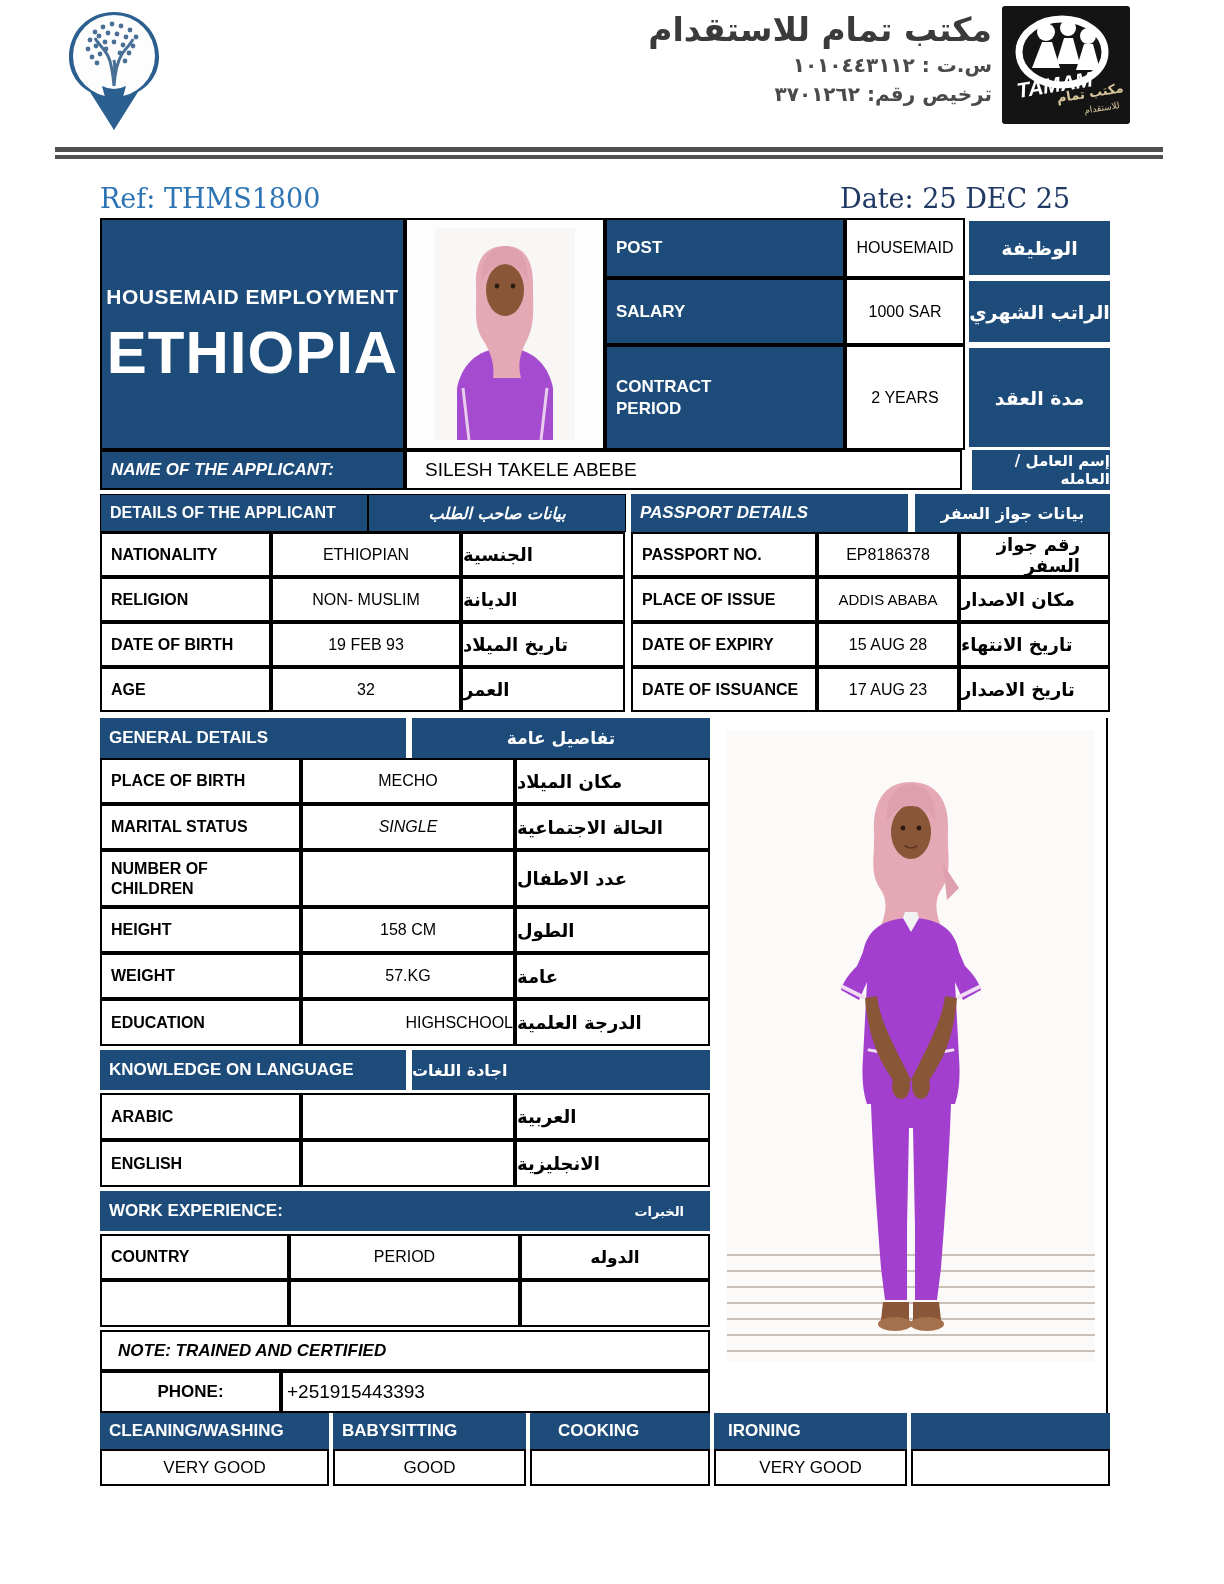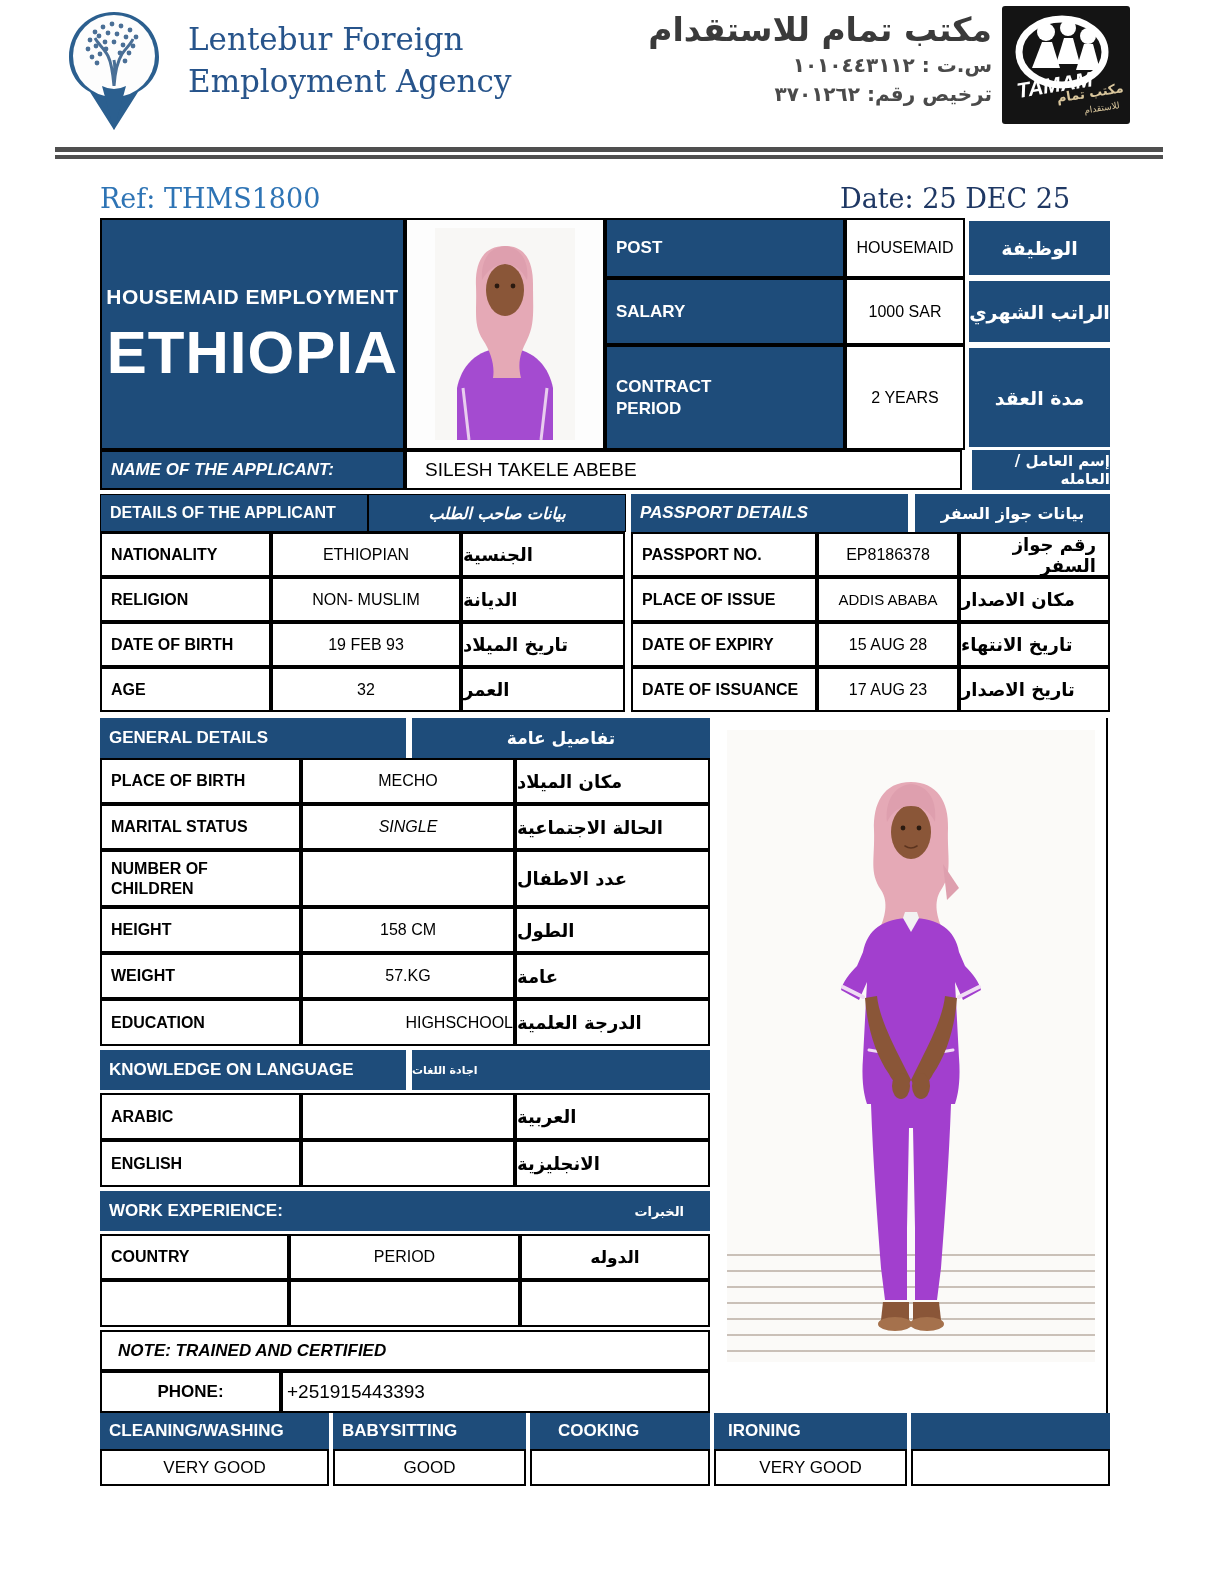--- a/index.html
+++ b/index.html
@@ -6,21 +6,21 @@
   .page{position:relative;width:1224px;height:1584px;background:#fff;
         font-family:"Liberation Sans",sans-serif;color:#000;overflow:hidden;}
   .abs{position:absolute;box-sizing:border-box;}
   .cell{position:absolute;box-sizing:border-box;border:2px solid #000;background:#fff;
         display:flex;align-items:center;font-size:16px;}
   .blue{background:#1E4C7A;color:#fff;border:none;}
   .bluecell{background:#1E4C7A;color:#fff;border:2px solid #000;}
   .lbl{font-weight:bold;padding-left:9px;}
   .val{justify-content:center;text-align:center;}
   .ar{font-family:"DejaVu Sans",sans-serif;font-weight:bold;justify-content:flex-end;
-      padding-right:12px;font-size:18px;direction:rtl;}
+      padding-right:28px;font-size:18px;direction:rtl;}
   .arc{font-family:"DejaVu Sans",sans-serif;font-weight:bold;justify-content:center;
       font-size:17px;direction:rtl;padding-right:0;}
   .ital{font-style:italic;}
   .serif{font-family:"DejaVu Serif",serif;}
   .wrapnarrow{display:inline-block;width:125px;line-height:1.25;}
   .wrapnarrow2{display:inline-block;width:150px;line-height:1.25;}
   .floor{background:linear-gradient(#c9b29d,#9c8370);}
   .floorlines{background:repeating-linear-gradient(180deg,rgba(110,85,65,.35) 0 2px,transparent 2px 16px);}
 </style>
 </head>
@@ -54,24 +54,20 @@
       <circle cx="30" cy="49" r="2.4"></circle>
         <circle cx="38" cy="46" r="2.4"></circle>
         <circle cx="58" cy="45" r="2.4"></circle>
       <circle cx="35" cy="55" r="2.4"></circle>
         <circle cx="63" cy="53" r="2.4"></circle>
         <circle cx="44" cy="41" r="2.4"></circle>
     </g>
     <path d="M40 78 Q52 84 64 78 L52 122 Z" fill="#2B5F8F"></path>
   </svg>
 
-  <div class="abs serif" style="left:188px;top:18px;width:420px;font-size:31px;line-height:42px;color:#27548B;">
-    <div>Lentebur Foreign</div>
-    <div>Employment Agency</div>
-  </div>
 
   <div class="abs" style="left:600px;top:10px;width:392px;text-align:right;font-family:'DejaVu Sans',sans-serif;direction:rtl;">
     <div style="font-size:33px;font-weight:bold;color:#3A3A3A;line-height:40px;">مكتب تمام للاستقدام</div>
     <div style="font-size:20px;font-weight:bold;color:#4A4A4A;line-height:30px;padding-left:60px;">س.ت : ١٠١٠٤٤٣١١٢</div>
     <div style="font-size:20px;font-weight:bold;color:#4A4A4A;line-height:28px;padding-left:60px;">ترخيص رقم: ٣٧٠١٢٦٢</div>
   </div>
 
   <div class="abs" style="left:1002px;top:6px;width:128px;height:118px;background:#141414;border-radius:3px;">
     <svg width="128" height="118" viewBox="0 0 128 118">
       <ellipse cx="60" cy="46" rx="43" ry="33" fill="none" stroke="#FFFFFF" stroke-width="7"></ellipse>
@@ -311,21 +307,21 @@
   <div class="cell val" style="left:301px;top:999px;width:214px;height:47px;text-align:right;">
       <span style="width:100%;">HIGHSCHOOL</span>
     </div>
   <div class="cell ar" style="left:515px;top:999px;width:195px;height:47px;">
       <span>الدرجة العلمية</span>
     </div>
 
   <div class="cell blue lbl" style="left:100px;top:1050px;width:306px;height:40px;font-size:17px;">
     <span>KNOWLEDGE ON LANGUAGE</span>
   </div>
-  <div class="cell blue ar" style="left:412px;top:1050px;width:298px;height:40px;font-size:11px;padding-right:24px;">
+  <div class="cell blue ar" style="left:412px;top:1050px;width:298px;height:40px;font-size:16px;padding-right:24px;">
     <span>اجادة اللغات</span>
   </div>
 
   <div class="cell lbl" style="left:100px;top:1093px;width:201px;height:47px;">
       <span>ARABIC</span>
     </div>
   <div class="cell val" style="left:301px;top:1093px;width:214px;height:47px;">
       <span style="width:100%;"></span>
     </div>
   <div class="cell ar" style="left:515px;top:1093px;width:195px;height:47px;">

